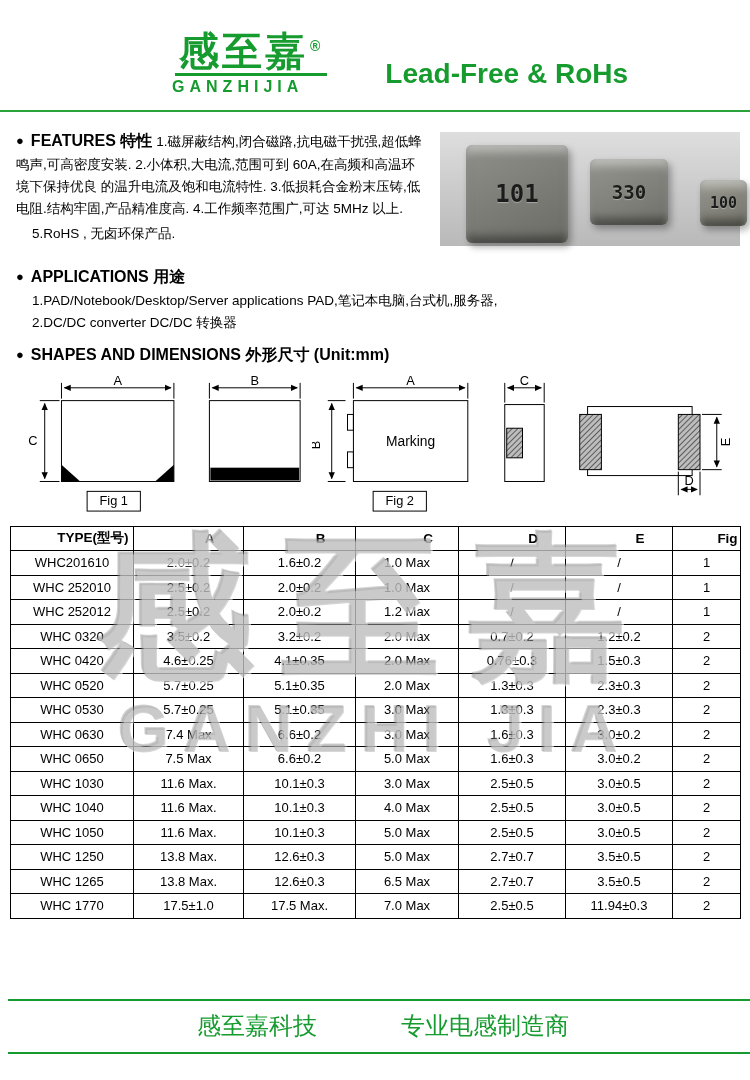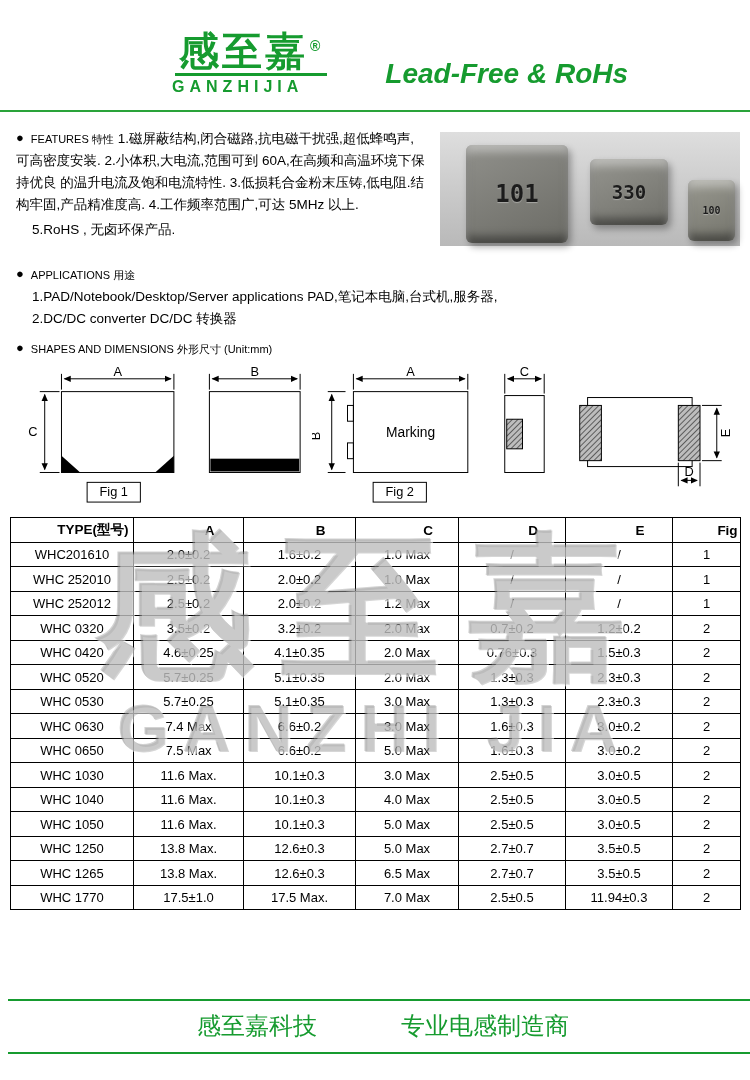--- a/index.html
+++ b/index.html
@@ -7,45 +7,45 @@
   body { font-family:"Liberation Sans","DejaVu Sans",sans-serif; }
   .page { width:750px; height:1080px; margin:0 auto; background:#fff; position:relative; overflow:hidden; }
 
   
   .header { display:flex; align-items:center; padding:30px 20px 0 148px; }
   .logo { text-align:center; }
   .logo-cn { color:#169b2f; font-size:40px; font-weight:bold; letter-spacing:3px;
              border-bottom:3px solid #169b2f; padding:0 4px 1px 4px; line-height:1.05;margin-left:27px; }
   .logo-cn sup { font-size:14px; font-weight:bold; vertical-align:super; margin-left:2px; }
   .logo-en { color:#169b2f; font-size:16px; font-weight:bold; letter-spacing:5px; margin-top:2px; }
-  .doc-title { color:#169b2f; font-size:28px; font-weight:bold; margin-left:58px; margin-top:22px;font-style:italic; }
+  .doc-title { color:#169b2f; font-size:28px; font-weight:bold; margin-left:58px; margin-top:22px; }
   .header-rule { border-top:2px solid #2aa33a; margin:14px 0 16px 0; }
 
   
   .para { font-size:13.5px; line-height:1.62; color:#000; }
   .bullet { font-size:13px; margin-right:7px; position:relative; top:-1px; }
-  .sec-head { font-weight:normal; font-size:11px; margin-right:4px; }
+  .sec-head { font-weight:bold; font-size:16px; margin-right:4px; }
   .features { padding:0 8px 0 16px; }
   .features::after { content:""; display:block; clear:both; }
   .rohs-line { padding-left:16px; margin-top:4px; }
   .applications { padding:4px 0 0 16px; margin-top:6px; }
   .applications .indent { padding-left:16px; }
   .shapes-head { padding:6px 8px 0 16px; margin-top:2px; }
 
   
   .photo { float:right; width:300px; height:114px; margin:4px 2px 8px 14px;
            background:linear-gradient(180deg,#dedede 0%,#c9c9c9 55%,#b9b9b9 100%);
            position:relative; }
   .ind { position:absolute; border-radius:6px; display:flex; align-items:center; justify-content:center;
          color:#1c1c1c; font-weight:bold; font-family:"DejaVu Sans Mono",monospace;
          box-shadow: inset 0 7px 9px rgba(255,255,255,.38), inset 0 -7px 9px rgba(0,0,0,.38), 3px 4px 7px rgba(0,0,0,.32);
          text-shadow:0 1px 1px rgba(255,255,255,.35); }
   .ind-1 { left:26px; top:13px; width:102px; height:98px; background:linear-gradient(155deg,#90908b,#6b6b65); font-size:24px; }
   .ind-2 { left:150px; top:27px; width:78px; height:66px; background:linear-gradient(155deg,#95958f,#70706a); font-size:19px; }
-  .ind-3 { left:248px; top:48px; width:47px; height:61px; background:linear-gradient(155deg,#98988f,#74746c); font-size:10px; }
+  .ind-3 { left:260px; top:48px; width:47px; height:46px; background:linear-gradient(155deg,#98988f,#74746c); font-size:15px; }
 
   
   .figures { display:flex; justify-content:space-between; align-items:flex-start; padding:6px 14px 0 24px; }
   .figures svg { display:block; }
   .figures text { font-family:"Liberation Sans","DejaVu Sans",sans-serif; }
 
   
   table.spec { border-collapse:collapse; table-layout:fixed; width:730px; margin:10px 10px 0 10px; background:transparent; position:relative; z-index:1; }
   .spec th, .spec td { border:1px solid #000; text-align:center; font-size:13px; height:24.5px; padding:1px 2px; }
   .spec th { font-weight:bold; font-size:13.5px;padding-left:44px; }

